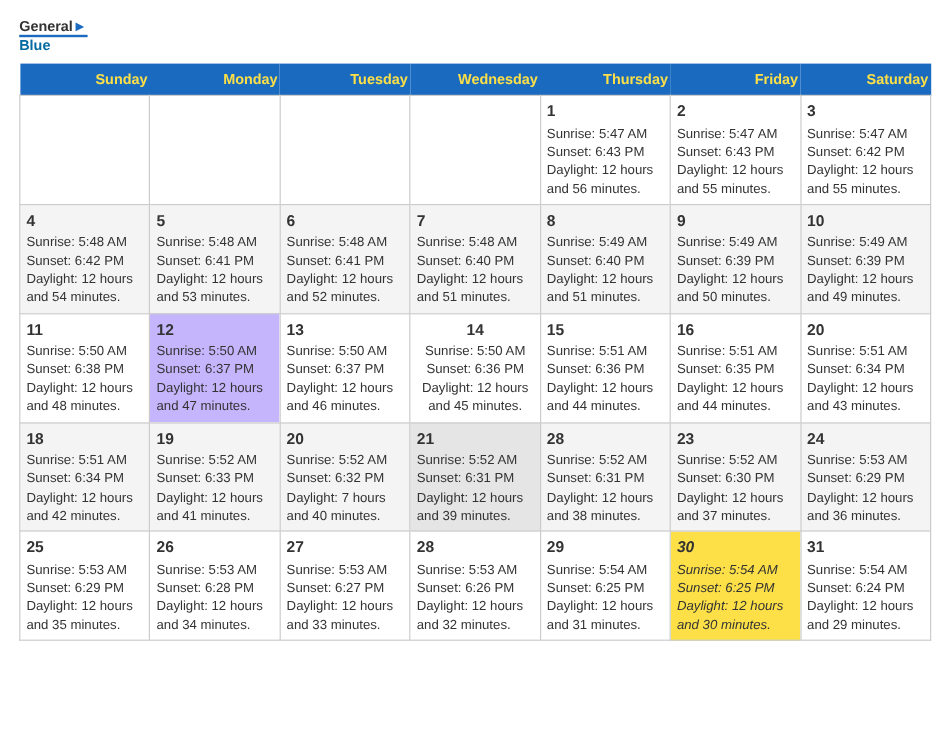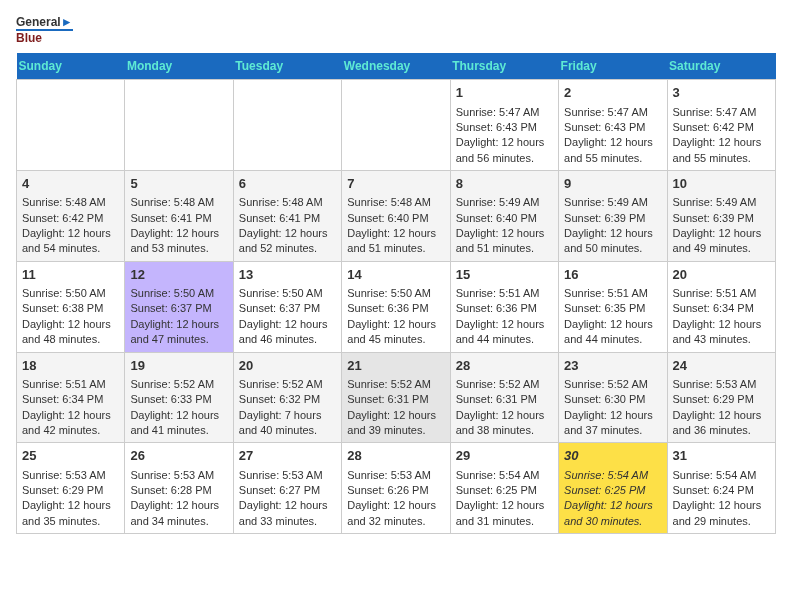--- a/index.html
+++ b/index.html
@@ -33,22 +33,22 @@
       font-size: 16px;
       color: #555;
     }
     table {
       width: 100%;
       border-collapse: collapse;
       font-size: 11px;
     }
     .day-header {
       background-color: #1a6abf;
-      color: #5eead4;
-      text-align: left;
+      color: #fde047;
+      text-align: right;
       padding: 6px 2px;
       font-weight: bold;
       font-size: 12px;
     }
     td {
       border: 1px solid #ccc;
       vertical-align: top;
       padding: 4px 5px;
       min-height: 80px;
       width: calc(100% / 7);
@@ -74,21 +74,21 @@
       background-color: #1a6abf !important;
     }
   </style>
 </head>
 <body>
 
 <div class="header-area">
   <div class="logo">
   <div style="line-height:1.1;font-size:12px;font-weight:bold;color:#333;">
     <div>General<span style="color:#1a6abf;">►</span></div>
-    <div style="color:#7f1d1d;border-top:2px solid #1a6abf;padding-top:1px;">Blue</div>
+    <div style="color:#0369a1;border-top:2px solid #1a6abf;padding-top:1px;">Blue</div>
   </div>
 </div>
   <div class="title-area">
     <div class="main-title"></div>
     <div class="sub-title"></div>
   </div>
 </div>
 
 <table>
   <thead>
@@ -183,21 +183,21 @@
         <span>Sunrise: 5:50 AM</span><br>
         <span>Sunset: 6:37 PM</span><br>
         <span>Daylight: 12 hours and 47 minutes.</span>
       </td>
         <td style="background-color: rgb(255, 255, 255);">
         <span class="day-num">13</span>
         <span>Sunrise: 5:50 AM</span><br>
         <span>Sunset: 6:37 PM</span><br>
         <span>Daylight: 12 hours and 46 minutes.</span>
       </td>
-        <td style="background-color: rgb(255, 255, 255);">
+        <td style="background-color: rgb(255, 255, 255); text-align: center;">
         <span class="day-num">14</span>
         <span>Sunrise: 5:50 AM</span><br>
         <span>Sunset: 6:36 PM</span><br>
         <span>Daylight: 12 hours and 45 minutes.</span>
       </td>
         <td style="background-color: rgb(255, 255, 255);">
         <span class="day-num">15</span>
         <span>Sunrise: 5:51 AM</span><br>
         <span>Sunset: 6:36 PM</span><br>
         <span>Daylight: 12 hours and 44 minutes.</span>

